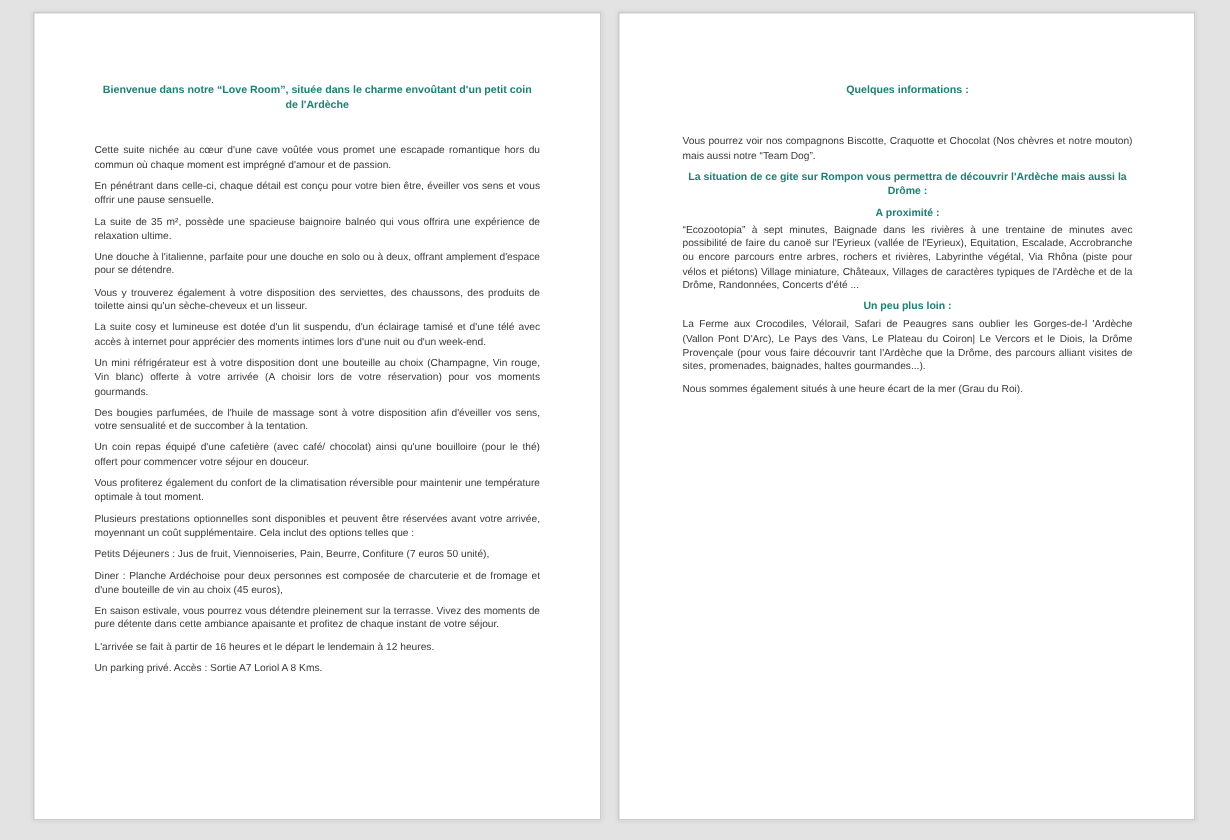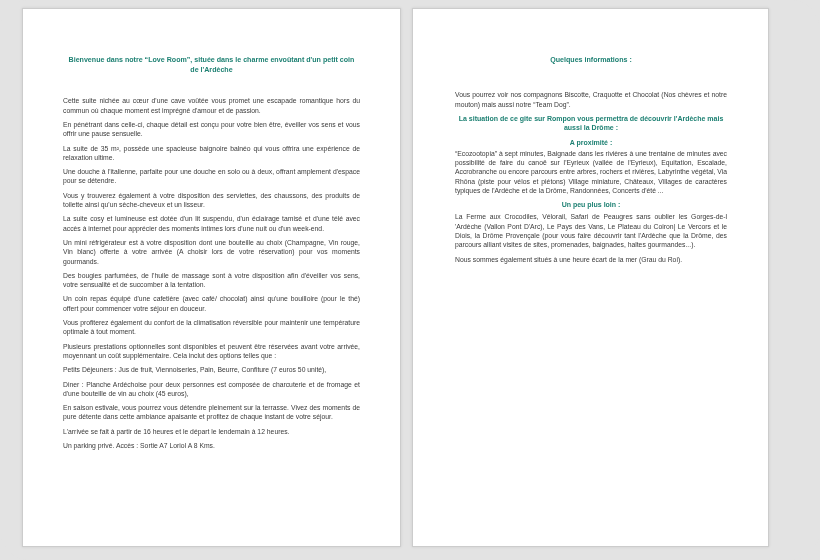--- a/index.html
+++ b/index.html
@@ -31,21 +31,21 @@
     line-height: 9.3px;
     cursor: text;
   }
   .page-1 {
     left: 22px;
     width: 379px;
     padding: 46px 40px 0 40px;
   }
   .page-2 {
     left: 412px;
-    width: 357px;
+    width: 385px;
     padding: 46px 41px 16px 42px;
   }
   .teal {
     color: #1e8173;
     font-weight: bold;
   }
   .doc-title {
     font-size: 7.1px;
     line-height: 10.2px;
     text-align: center;

